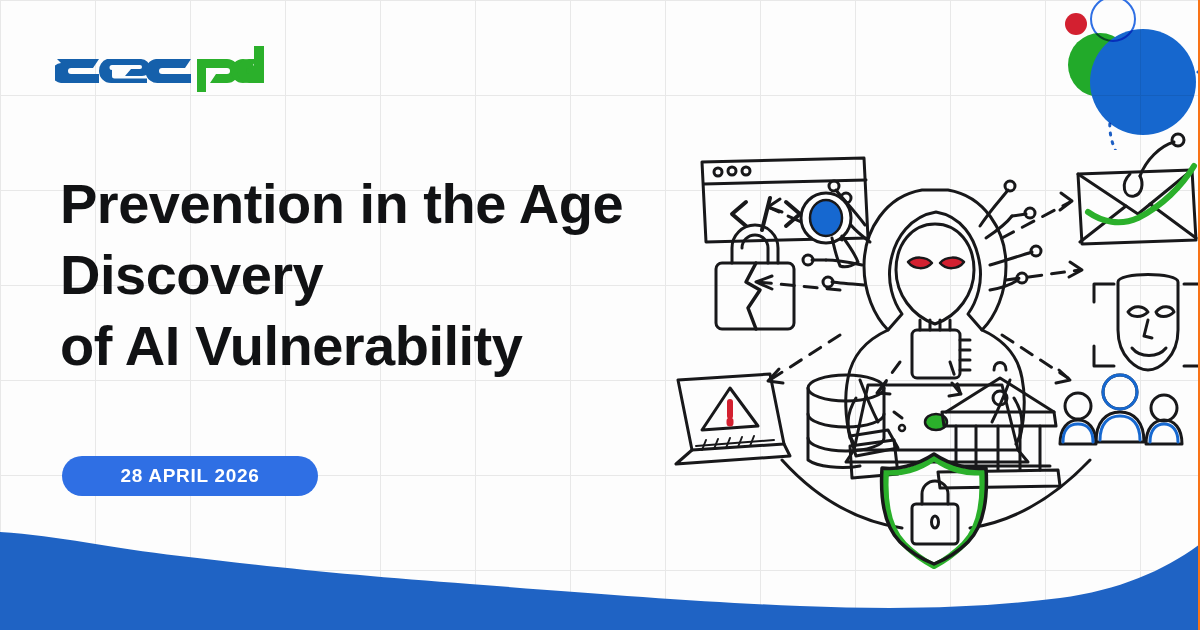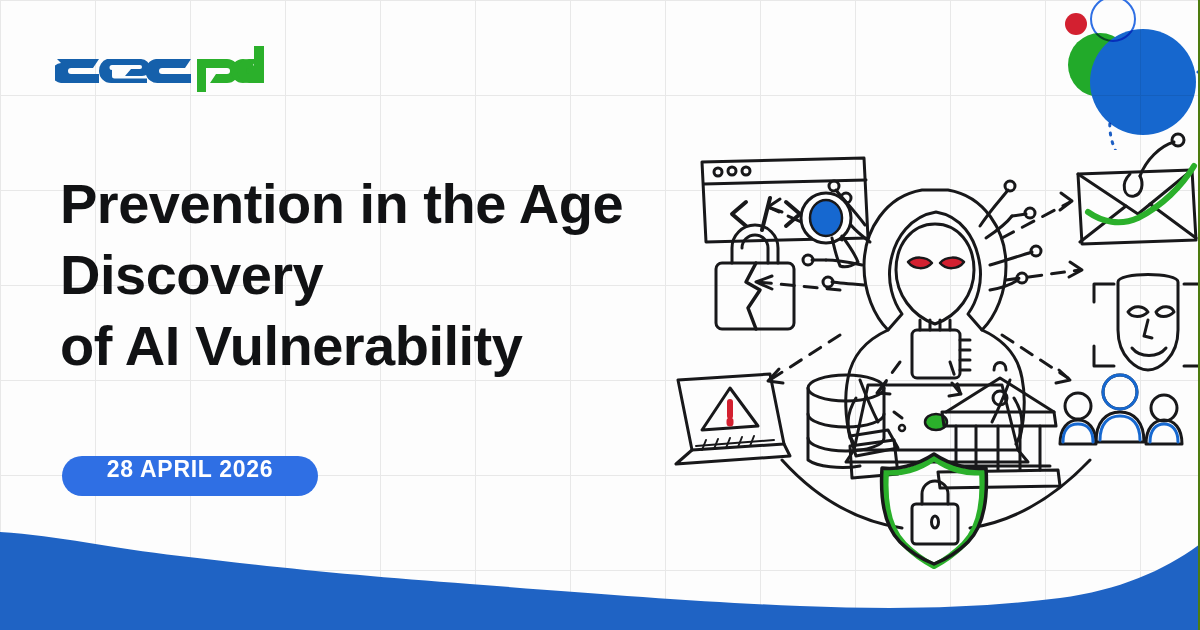--- a/index.html
+++ b/index.html
@@ -8,21 +8,21 @@
     font-family:"Liberation Sans", sans-serif;
     background:#ffffff;
     overflow:hidden;
     position:relative;
   }
   #stage {
     position:absolute; inset:0;
     width:1200px; height:630px;
     background:#fdfdfd;
     overflow:hidden;
-    border-right:2px solid #4d7c0f;
+    border-right:2px solid #f97316;
   }
   
   #grid {
     position:absolute; inset:0;
     background-image:
       repeating-linear-gradient(to right,
         #d8d8d8 0px, #d8d8d8 4px, transparent 4px, transparent 12px),
       repeating-linear-gradient(to bottom,
         #d8d8d8 0px, #d8d8d8 4px, transparent 4px, transparent 12px);
     background-size:95px 95px, 95px 95px;
@@ -57,23 +57,23 @@
     color:#111214;
   }
   #headline .ln { display:block; white-space:nowrap; }
 
   
   #date-pill {
     position:absolute; left:62px; top:456px;
     width:256px; height:40px;
     background:#2f6fe4;
     border-radius:20px;
-    display:flex; justify-content:center;
+    display:flex; align-items:center; justify-content:center;
     color:#ffffff;
-    font-size:23px; font-weight:700;
+    font-size:19px; font-weight:700;
     letter-spacing:0.7px;
   }
 
   
   #deco { position:absolute; right:0; top:0; width:160px; height:150px; }
   #deco svg { display:block; }
 
   
   #illus { position:absolute; left:650px; top:130px; width:560px; height:420px; }
   #illus svg { display:block; overflow:visible; }

